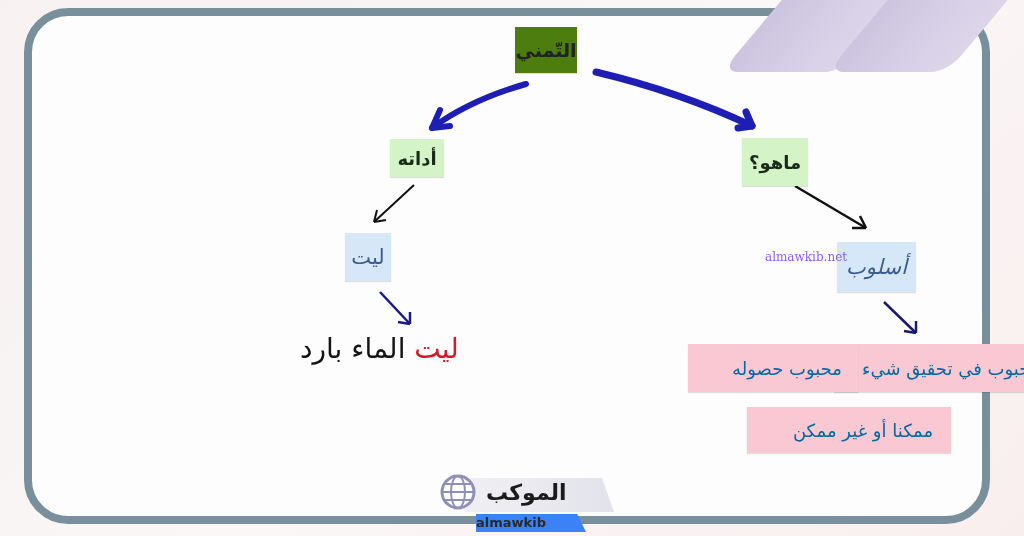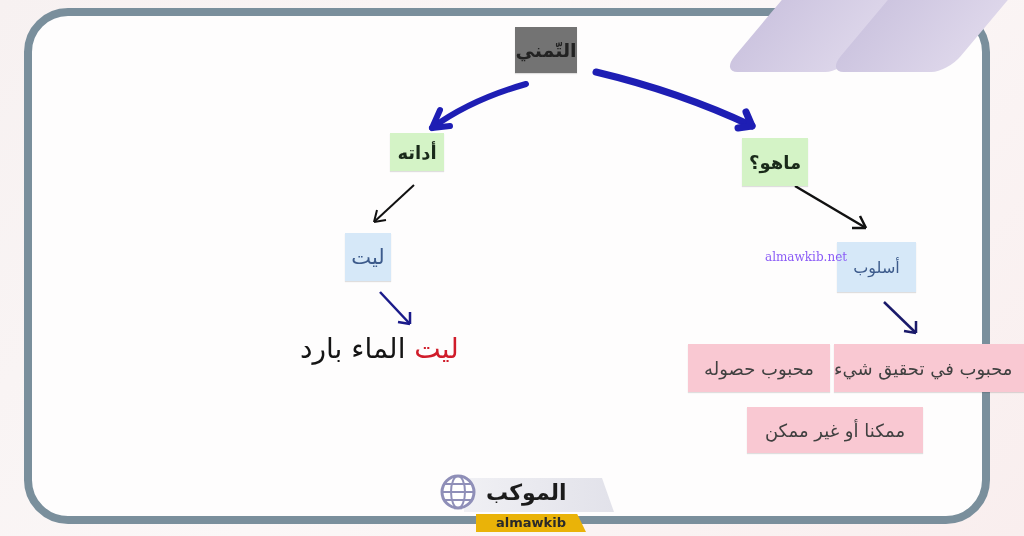--- a/index.html
+++ b/index.html
@@ -18,24 +18,24 @@
       background: linear-gradient(90deg, #cdc5e0, #ddd6ea);
       transform: skewX(-40deg); border-radius: 16px;
     }
     .stripe.s1 { left: 760px; }
     .stripe.s2 { left: 866px; }
     .note {
       position: absolute; display: flex; align-items: center; justify-content: center;
       font-family: "DejaVu Sans", sans-serif; direction: rtl; white-space: nowrap;
       box-shadow: 0 1px 1px rgba(0,0,0,0.12);
     }
-    .yellow { background: #737373; color: #222; font-weight: bold; }
+    .yellow { background: #4d7c0f; color: #222; font-weight: bold; }
     .green { background: #d4f3c6; color: #1a2a1a; font-weight: bold; }
     .blue { background: #d6e8f8; color: #3d5b8c; }
-    .pink { background: #f9c8d2; color: #404040; }
+    .pink { background: #f9c8d2; color: #0369a1; padding-left: 28px; }
     .sentence {
       position: absolute; direction: rtl; white-space: nowrap;
       font-family: "DejaVu Sans", sans-serif; font-size: 28px;
     }
     .watermark {
       position: absolute; left: 765px; top: 250px; font-family: "DejaVu Serif", serif;
       font-size: 12px; color: #8b5cf6;
     }
     .logo {
       position: absolute; left: 424px; top: 470px; width: 200px; height: 62px;
@@ -44,22 +44,22 @@
       position: absolute; left: 40px; top: 8px; width: 150px; height: 34px;
       background: linear-gradient(90deg, #f0f0f4, #e2e2ea);
       clip-path: polygon(0 0, 92% 0, 100% 100%, 0 100%);
     }
     .logo-ar {
       position: absolute; left: 62px; top: 10px; font-size: 22px; font-weight: bold;
       color: #1b1b1b; direction: rtl;
     }
     .logo-sub {
       position: absolute; left: 52px; top: 44px; width: 110px; height: 18px;
-      background: #eab308; font-size: 13px; font-weight: bold; color: #2a2a2a;
-      text-align: center; line-height: 18px;
+      background: #3b82f6; font-size: 13px; font-weight: bold; color: #2a2a2a;
+      line-height: 18px;
       clip-path: polygon(0 0, 92% 0, 100% 100%, 0 100%);
     }
     .globe {
       position: absolute; left: 16px; top: 4px; width: 36px; height: 36px;
     }
     svg.arrows { position: absolute; left: 0; top: 0; }
   </style>
 </head>
 <body>
 
@@ -97,27 +97,27 @@
     <path d="M866,228 L852,228 M866,228 L860,216" stroke="#111" stroke-width="2.5" fill="none"></path>
   </g>
   <g>
     <path d="M884,302 L916,333" stroke="#1a1a6a" stroke-width="2.5" fill="none"></path>
     <path d="M916,333 L904,331 M916,333 L916,321" stroke="#1a1a6a" stroke-width="2.5" fill="none"></path>
   </g>
 </svg>
 
 <div class="note yellow" style="left:515px;top:27px;width:62px;height:46px;font-size:19px;">التّمني</div>
 
-<div class="note green" style="left:390px;top:133px;width:54px;height:38px;font-size:18px;">أداته</div>
+<div class="note green" style="left:390px;top:139px;width:54px;height:38px;font-size:18px;">أداته</div>
 
 <div class="note green" style="left:742px;top:138px;width:66px;height:48px;font-size:18px;">ماهو؟</div>
 
 <div class="note blue" style="left:345px;top:233px;width:46px;height:48px;font-size:21px;">ليت</div>
 
-<div class="note blue" style="left:837px;top:242px;width:79px;height:50px;font-size:16px;">أسلوب</div>
+<div class="note blue" style="left:837px;top:242px;width:79px;height:50px;font-size:21px;font-style:italic;">أسلوب</div>
 
 <div class="sentence" style="left:300px;top:332px;">
   <span style="color:#d01c2a;">ليت</span>
   <span style="color:#141414;">الماء بارد</span>
 </div>
 
 <div class="note pink" style="left:834px;top:344px;width:190px;height:48px;font-size:18px;justify-content:flex-end;overflow:hidden;">محبوب في تحقيق شيء</div>
 
 <div class="note pink" style="left:688px;top:344px;width:142px;height:48px;font-size:18px;">محبوب حصوله</div>
 

